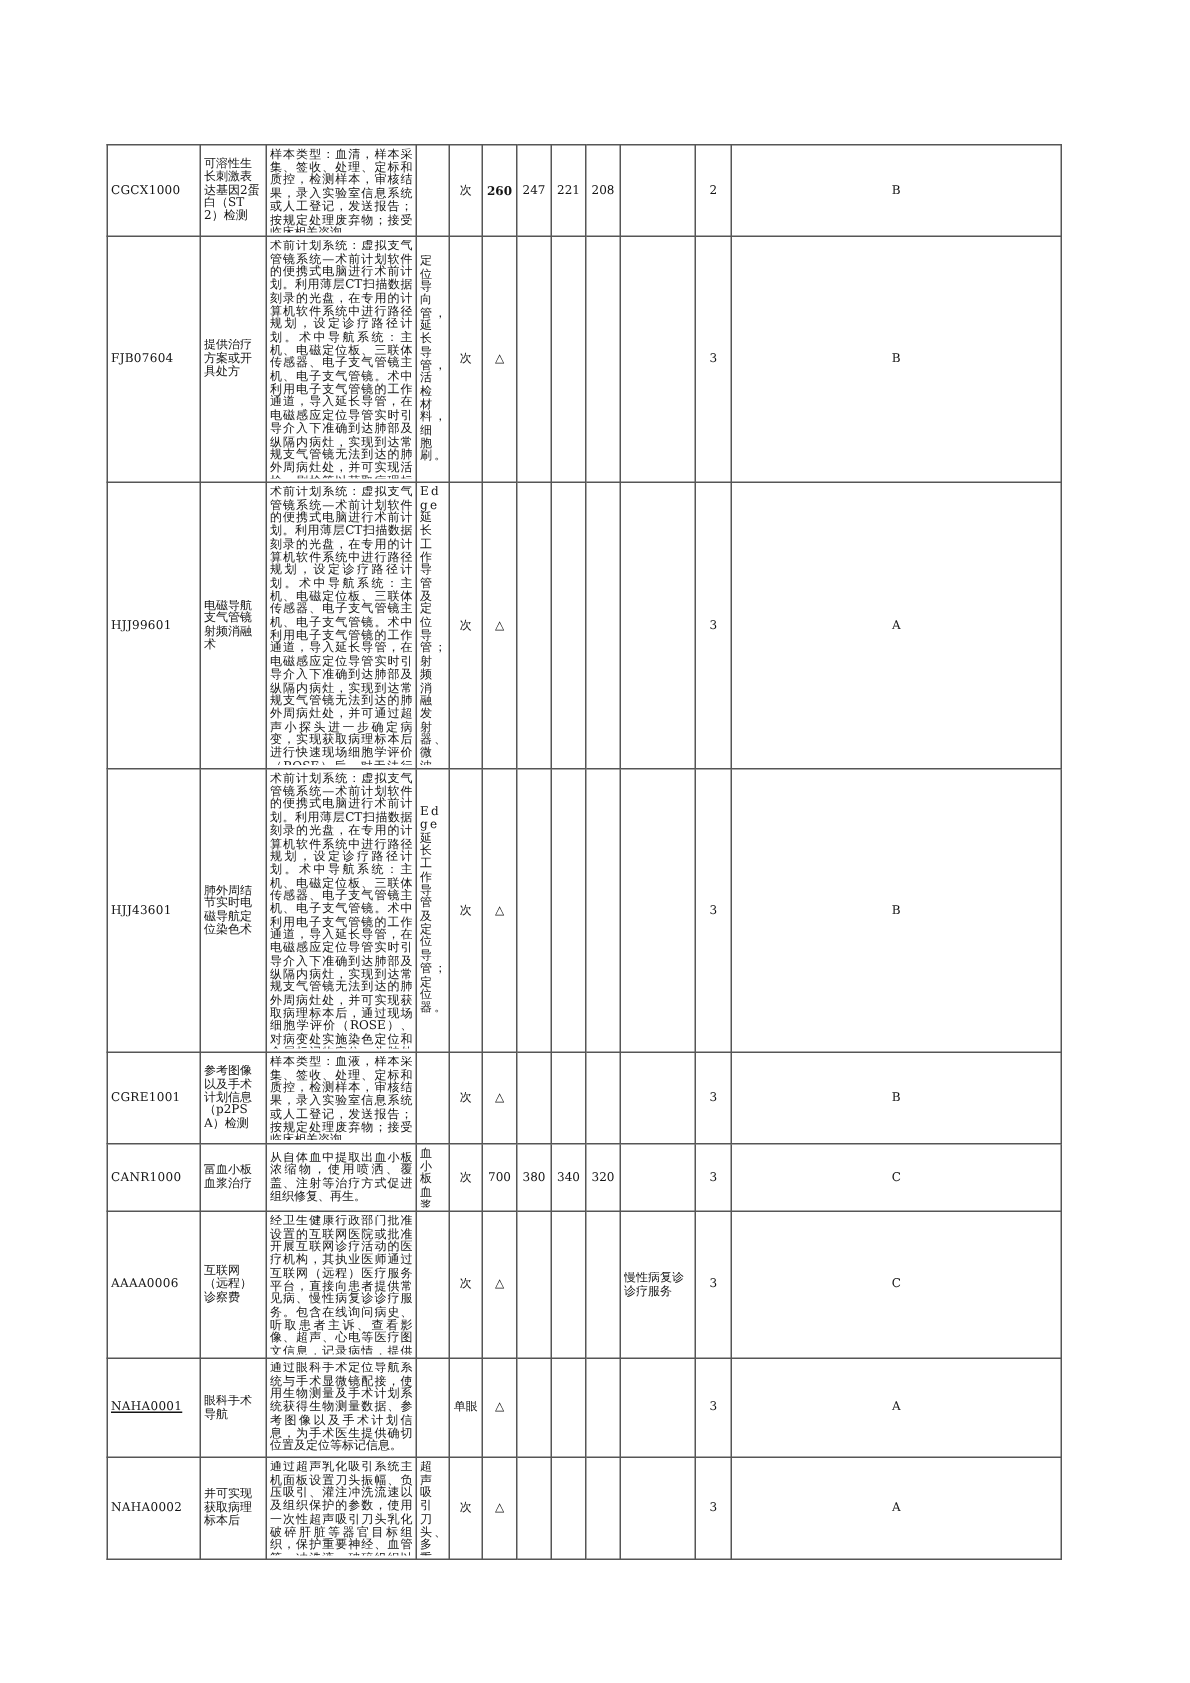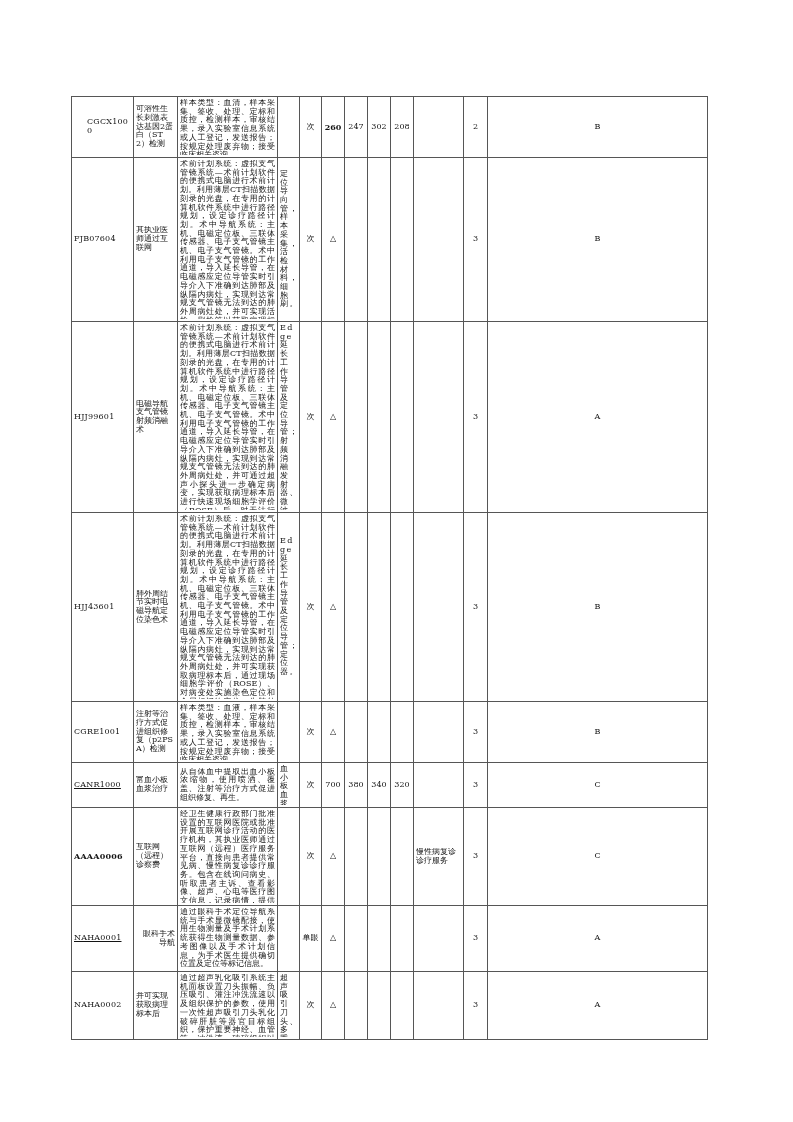--- a/index.html
+++ b/index.html
@@ -44,68 +44,68 @@
       <col style="width:23px">
       <col style="width:23px">
       <col style="width:23px">
       <col style="width:50px">
       <col style="width:24px">
       <col style="width:220px">
     </colgroup>
     <tbody id="tbody">
         <tr style="height: 58px;">
           <td class="code" style="height: 58px;">
-            <div class="cellwrap" style="max-height: 56px; margin-left: 13px;">CGCX1000</div>
+            <div class="cellwrap" style="max-height: 56px;">CGCX1000</div>
           </td>
           <td class="name" style="height: 58px;">
             <div class="cellwrap" style="max-height: 56px;">可溶性生长刺激表达基因2蛋白（ST2）检测</div>
           </td>
           <td class="desc" style="height: 58px;">
             <div class="cellwrap" style="max-height: 56px;">样本类型：血清，样本采集、签收、处理、定标和质控，检测样本，审核结果，录入实验室信息系统或人工登记，发送报告；按规定处理废弃物；接受临床相关咨询。</div>
           </td>
           <td class="excl" style="height: 58px;">
             <div class="cellwrap" style="max-height: 56px;"></div>
           </td>
           <td class="center" style="height: 58px;">
             <div class="cellwrap" style="max-height: 56px;">次</div>
           </td>
           <td class="center" style="height: 58px; font-weight: bold;">
             <div class="cellwrap" style="max-height: 56px;">260</div>
           </td>
           <td class="center" style="height: 58px;">
             <div class="cellwrap" style="max-height: 56px;">247</div>
           </td>
           <td class="center" style="height: 58px;">
-            <div class="cellwrap" style="max-height: 56px;">302</div>
+            <div class="cellwrap" style="max-height: 56px;">221</div>
           </td>
           <td class="center" style="height: 58px;">
             <div class="cellwrap" style="max-height: 56px;">208</div>
           </td>
           <td class="note" style="height: 58px;">
             <div class="cellwrap" style="max-height: 56px;"></div>
           </td>
           <td class="center" style="height: 58px;">
             <div class="cellwrap" style="max-height: 56px;">2</div>
           </td>
           <td class="center" style="height: 58px;">
             <div class="cellwrap" style="max-height: 56px;">B</div>
           </td>
         </tr>
         <tr style="height: 161px;">
           <td class="code" style="height: 161px;">
             <div class="cellwrap" style="max-height: 159px;">FJB07604</div>
           </td>
           <td class="name" style="height: 161px;">
-            <div class="cellwrap" style="max-height: 159px;">其执业医师通过互联网</div>
+            <div class="cellwrap" style="max-height: 159px;">提供治疗方案或开具处方</div>
           </td>
           <td class="desc" style="height: 161px;">
             <div class="cellwrap" style="max-height: 159px;">术前计划系统：虚拟支气管镜系统—术前计划软件的便携式电脑进行术前计划。利用薄层CT扫描数据刻录的光盘，在专用的计算机软件系统中进行路径规划，设定诊疗路径计划。术中导航系统：主机、电磁定位板、三联体传感器、电子支气管镜主机、电子支气管镜。术中利用电子支气管镜的工作通道，导入延长导管，在电磁感应定位导管实时引导介入下准确到达肺部及纵隔内病灶，实现到达常规支气管镜无法到达的肺外周病灶处，并可实现活检、刷检等以获取病理标本的目的。实现对肺外周部病变的检查诊疗平台。不含病理学检查。</div>
           </td>
           <td class="excl" style="height: 161px;">
-            <div class="cellwrap" style="max-height: 159px;">定位导向管，样本采集，活检材料，细胞刷。</div>
+            <div class="cellwrap" style="max-height: 159px;">定位导向管，延长导管，活检材料，细胞刷。</div>
           </td>
           <td class="center" style="height: 161px;">
             <div class="cellwrap" style="max-height: 159px;">次</div>
           </td>
           <td class="center" style="height: 161px;">
             <div class="cellwrap" style="max-height: 159px;">△</div>
           </td>
           <td class="center" style="height: 161px;">
             <div class="cellwrap" style="max-height: 159px;"></div>
           </td>
@@ -199,21 +199,21 @@
           </td>
           <td class="center" style="height: 186px;">
             <div class="cellwrap" style="max-height: 184px;">B</div>
           </td>
         </tr>
         <tr style="height: 58px;">
           <td class="code" style="height: 58px;">
             <div class="cellwrap" style="max-height: 56px;">CGRE1001</div>
           </td>
           <td class="name" style="height: 58px;">
-            <div class="cellwrap" style="max-height: 56px;">注射等治疗方式促进组织修复（p2PSA）检测</div>
+            <div class="cellwrap" style="max-height: 56px;">参考图像以及手术计划信息（p2PSA）检测</div>
           </td>
           <td class="desc" style="height: 58px;">
             <div class="cellwrap" style="max-height: 56px;">样本类型：血液，样本采集、签收、处理、定标和质控，检测样本，审核结果，录入实验室信息系统或人工登记，发送报告；按规定处理废弃物；接受临床相关咨询。</div>
           </td>
           <td class="excl" style="height: 58px;">
             <div class="cellwrap" style="max-height: 56px;"></div>
           </td>
           <td class="center" style="height: 58px;">
             <div class="cellwrap" style="max-height: 56px;">次</div>
           </td>
@@ -233,21 +233,21 @@
             <div class="cellwrap" style="max-height: 56px;"></div>
           </td>
           <td class="center" style="height: 58px;">
             <div class="cellwrap" style="max-height: 56px;">3</div>
           </td>
           <td class="center" style="height: 58px;">
             <div class="cellwrap" style="max-height: 56px;">B</div>
           </td>
         </tr>
         <tr style="height: 42px;">
-          <td class="code" style="height: 42px; text-decoration: underline;">
+          <td class="code" style="height: 42px;">
             <div class="cellwrap" style="max-height: 40px;">CANR1000</div>
           </td>
           <td class="name" style="height: 42px;">
             <div class="cellwrap" style="max-height: 40px;">富血小板血浆治疗</div>
           </td>
           <td class="desc" style="height: 42px;">
             <div class="cellwrap" style="max-height: 40px;">从自体血中提取出血小板浓缩物，使用喷洒、覆盖、注射等治疗方式促进组织修复、再生。</div>
           </td>
           <td class="excl" style="height: 42px;">
             <div class="cellwrap" style="max-height: 40px;">血小板血浆制备器</div>
@@ -272,21 +272,21 @@
           </td>
           <td class="center" style="height: 42px;">
             <div class="cellwrap" style="max-height: 40px;">3</div>
           </td>
           <td class="center" style="height: 42px;">
             <div class="cellwrap" style="max-height: 40px;">C</div>
           </td>
         </tr>
         <tr style="height: 95px;">
           <td class="code" style="height: 95px;">
-            <div class="cellwrap" style="max-height: 93px; font-weight: bold;">AAAA0006</div>
+            <div class="cellwrap" style="max-height: 93px;">AAAA0006</div>
           </td>
           <td class="name" style="height: 95px;">
             <div class="cellwrap" style="max-height: 93px;">互联网（远程）诊察费</div>
           </td>
           <td class="desc" style="height: 95px;">
             <div class="cellwrap" style="max-height: 93px;">经卫生健康行政部门批准设置的互联网医院或批准开展互联网诊疗活动的医疗机构，其执业医师通过互联网（远程）医疗服务平台，直接向患者提供常见病、慢性病复诊诊疗服务。包含在线询问病史、听取患者主诉、查看影像、超声、心电等医疗图文信息，记录病情，提供治疗方案或开具处方。</div>
           </td>
           <td class="excl" style="height: 95px;">
             <div class="cellwrap" style="max-height: 93px;"></div>
           </td>
@@ -313,21 +313,21 @@
           </td>
           <td class="center" style="height: 95px;">
             <div class="cellwrap" style="max-height: 93px;">C</div>
           </td>
         </tr>
         <tr style="height: 63px;">
           <td class="code" style="height: 63px; text-decoration: underline;">
             <div class="cellwrap" style="max-height: 61px;">NAHA0001</div>
           </td>
           <td class="name" style="height: 63px;">
-            <div class="cellwrap" style="max-height: 61px; text-align: right;">眼科手术导航</div>
+            <div class="cellwrap" style="max-height: 61px;">眼科手术导航</div>
           </td>
           <td class="desc" style="height: 63px;">
             <div class="cellwrap" style="max-height: 61px;">通过眼科手术定位导航系统与手术显微镜配接，使用生物测量及手术计划系统获得生物测量数据、参考图像以及手术计划信息，为手术医生提供确切位置及定位等标记信息。</div>
           </td>
           <td class="excl" style="height: 63px;">
             <div class="cellwrap" style="max-height: 61px;"></div>
           </td>
           <td class="center" style="height: 63px;">
             <div class="cellwrap" style="max-height: 61px;">单眼</div>
           </td>

